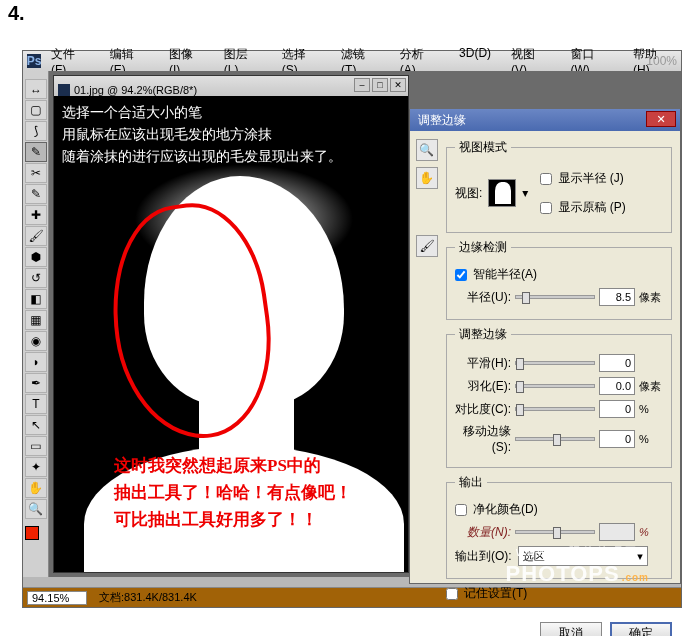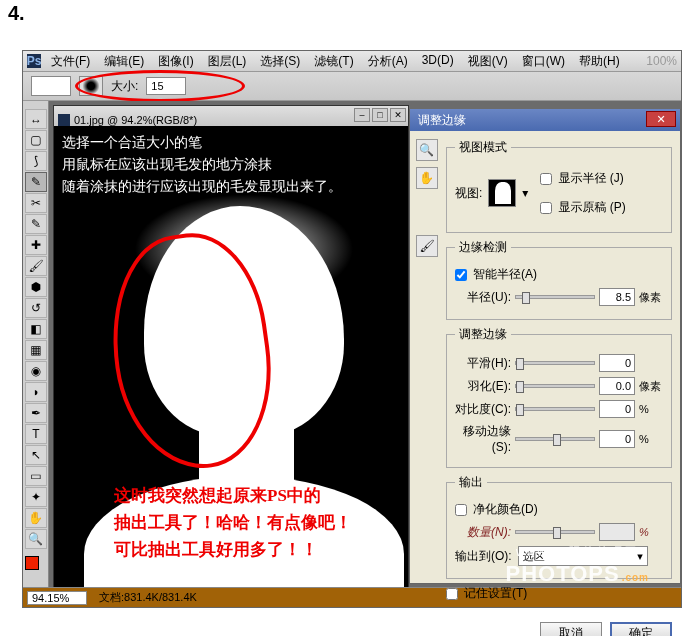--- a/index.html
+++ b/index.html
@@ -1,21 +1,21 @@
 <!DOCTYPE html>
 <html><head>
 <meta charset="utf-8">
 <style>
 * { margin: 0; padding: 0; box-sizing: border-box; }
 body { font-family: "Microsoft YaHei", SimSun, Arial, sans-serif; font-size: 12px; background: #fff; width: 684px; height: 636px; position: relative; }
 .step-num { position: absolute; top: 2px; left: 8px; font-size: 20px; font-weight: bold; }
 .ps-window { position: absolute; top: 50px; left: 22px; width: 660px; height: 558px; background: #b8b8b8; border: 1px solid #666; }
 .ps-header { height: 20px; background: linear-gradient(#e8e8e8,#d0d0d0); display: flex; align-items: center; padding: 0 4px; }
 .ps-logo { width: 14px; height: 14px; background: #1a2d4d; color: #8cb4e8; font-size: 12px; font-weight: bold; display: flex; align-items: center; justify-content: center; margin-right: 6px; }
-.menu-bar { display: flex; gap: 6px; }
+.menu-bar { display: flex; gap: 12px; }
 .menu-item { padding: 2px 4px; cursor: default; }
 .zoom-pct { position: absolute; right: 4px; color: #999; }
 .options-bar { height: 30px; background: linear-gradient(#d8d8d8,#c8c8c8); border-top: 1px solid #999; border-bottom: 1px solid #999; display: flex; align-items: center; padding: 0 8px; gap: 8px; position: relative; }
 .tool-preset { width: 40px; height: 20px; background: #fff; border: 1px solid #888; }
 .brush-btn { width: 24px; height: 20px; background: #e0e0e0; border: 1px solid #888; display: flex; align-items: center; justify-content: center; }
 .brush-sample { width: 20px; height: 14px; background: radial-gradient(circle, #000 30%, transparent 70%); }
 .size-label { font-size: 12px; }
 .size-input { width: 40px; height: 18px; border: 1px solid #888; background: #fff; padding: 0 4px; font-size: 11px; }
 .red-circle-1 { position: absolute; left: 52px; top: -2px; width: 170px; height: 32px; border: 3px solid #e00; border-radius: 50%; pointer-events: none; }
 .workspace { display: flex; height: 506px; }
@@ -94,29 +94,20 @@
       <span class="menu-item">滤镜(T)</span>
       <span class="menu-item">分析(A)</span>
       <span class="menu-item">3D(D)</span>
       <span class="menu-item">视图(V)</span>
       <span class="menu-item">窗口(W)</span>
       <span class="menu-item">帮助(H)</span>
     </div>
     <span class="zoom-pct">100%</span>
   </div>
 
-  <div class="options-bar">
-    <div class="tool-preset"></div>
-    <div class="brush-btn">
-        <div class="brush-sample"></div>
-      </div>
-    <span class="size-label">大小:</span>
-    <input class="size-input" value="15" style="">
-    <div class="red-circle-1"></div>
-  </div>
 
   <div class="workspace">
     <div class="toolbox">
       <div class="tool">↔</div>
       <div class="tool">▢</div>
       <div class="tool">⟆</div>
       <div class="tool sel">✎</div>
       <div class="tool">✂</div>
       <div class="tool">✎</div>
       <div class="tool">✚</div>

